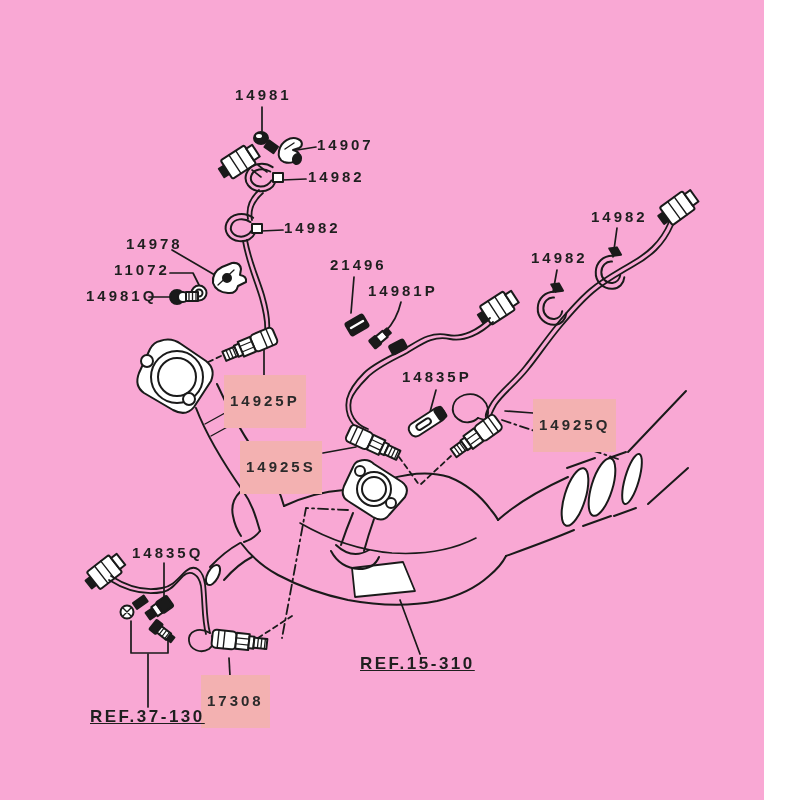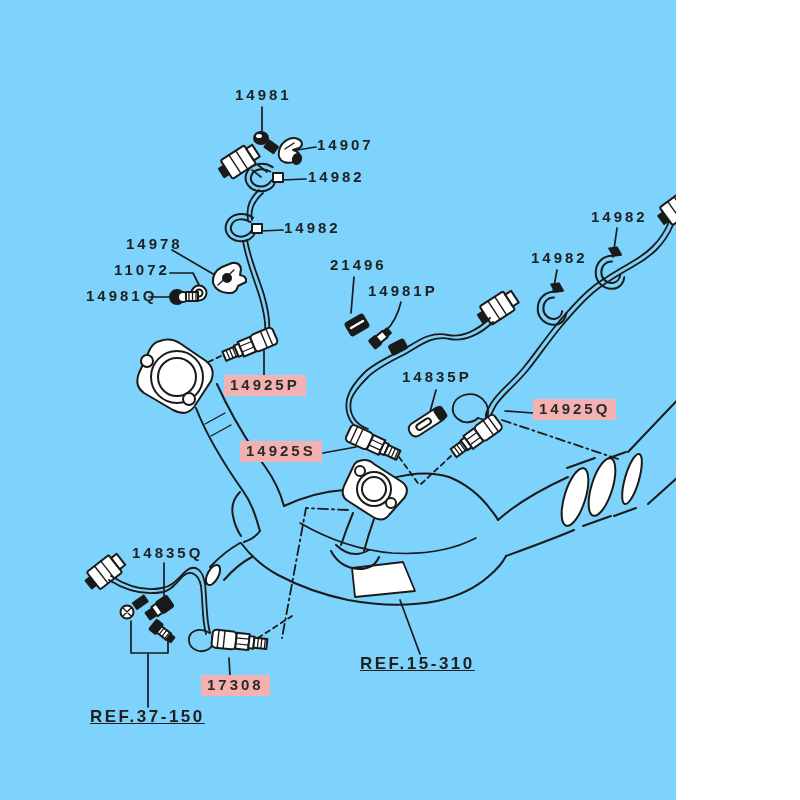--- a/index.html
+++ b/index.html
@@ -1,21 +1,21 @@
 <!DOCTYPE html>
 <html><head>
 <meta charset="utf-8">
 <style>
   html,body{margin:0;padding:0;background:#fff;}
-  #stage{position:relative;width:676px;height:800px;background:#7dd3fc;overflow:hidden;
+  #stage{position:relative;width:764px;height:800px;background:#f9a8d4;overflow:hidden;
          font-family:"Liberation Sans",sans-serif;}
   #art{position:absolute;left:0;top:0;}
   .lbl{position:absolute;font-weight:bold;font-size:15px;letter-spacing:3px;
        color:#1f1f1f;white-space:nowrap;line-height:1.1;cursor:default;}
-  .hl{background:#f3b1b1;padding:2px 6px;color:#2a2a2a;}
+  .hl{background:#f3b1b1;padding:18px 6px;color:#2a2a2a;}
   .ref{font-size:17px;letter-spacing:2.5px;text-decoration:underline;}
 </style>
 </head>
 <body>
 
 <div id="stage">
 
 <svg id="art" width="800" height="800" viewBox="0 0 800 800" style="fill:none;stroke:#1a1a1a;stroke-width:2;stroke-linecap:round;stroke-linejoin:round">
 
   <defs>
@@ -263,15 +263,15 @@
   <div class="lbl" style="left:402px;top:369px">14835P</div>
   <div class="lbl" style="left:591px;top:209px">14982</div>
   <div class="lbl" style="left:531px;top:250px">14982</div>
   <div class="lbl hl" style="left:224px;top:375px">14925P</div>
   <div class="lbl hl" style="left:240px;top:441px">14925S</div>
   <div class="lbl hl" style="left:533px;top:399px">14925Q</div>
   <div class="lbl" style="left:132px;top:545px">14835Q</div>
   <div class="lbl hl" style="left:201px;top:675px">17308</div>
 
   <div class="lbl ref" style="left:360px;top:655px">REF.15-310</div>
-  <div class="lbl ref" style="left:90px;top:708px">REF.37-150</div>
+  <div class="lbl ref" style="left:90px;top:708px">REF.37-130</div>
 
 </div>
 
 </body></html>

